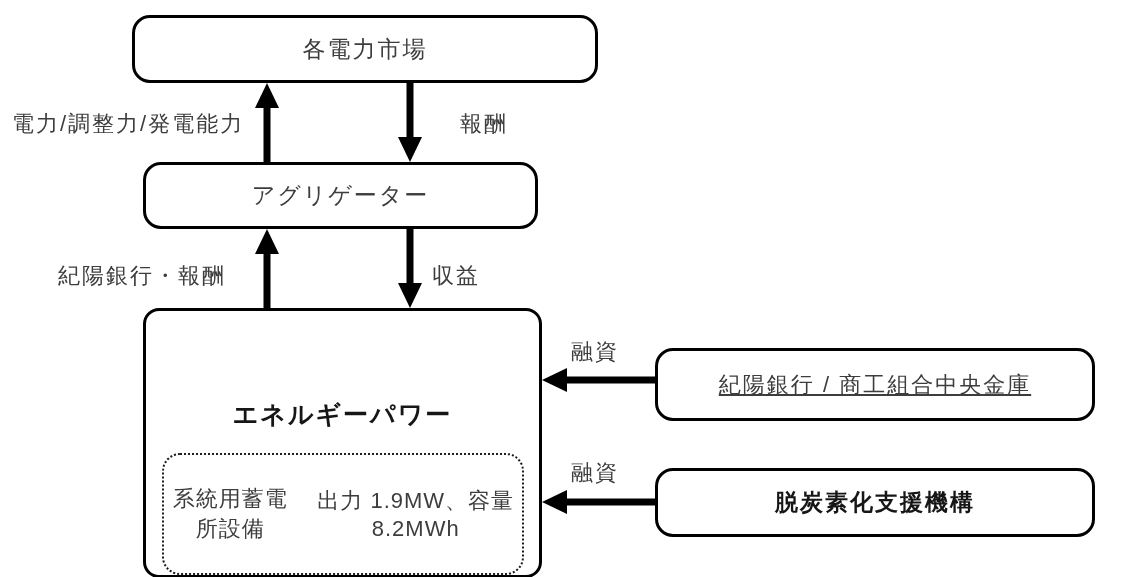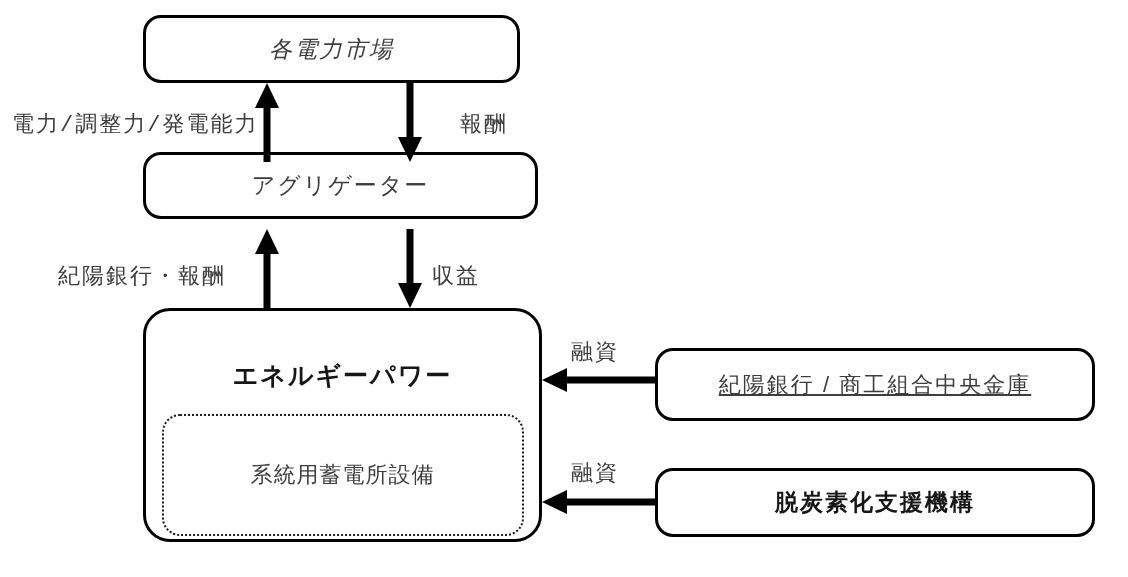--- a/index.html
+++ b/index.html
@@ -24,25 +24,25 @@
     display: flex;
     align-items: center;
     justify-content: center;
     color: #3d3d3d;
     font-size: 23px;
     letter-spacing: 2px;
     text-align: center;
   }
   .node.bold { font-weight: bold; color: #161616; }
 
-  #box-market      { left: 143px; top: 15px;  width: 377px; height: 68px; font-style: italic; }
-  #box-aggregator  { left: 143px; top: 152px; width: 395px; height: 67px; }
-  #box-energy      { left: 143px; top: 308px; width: 399px; height: 234px;
-                     border-radius: 27px; flex-direction: column;
-                     justify-content: center; align-items: center; }
+  #box-market      { left: 132px; top: 15px;  width: 466px; height: 68px; }
+  #box-aggregator  { left: 143px; top: 162px; width: 395px; height: 67px; }
+  #box-energy      { left: 143px; top: 308px; width: 399px; height: 270px;
+                     border-radius: 16px; flex-direction: column;
+                     justify-content: flex-end; align-items: center; }
   #box-banks       { left: 655px; top: 348px; width: 440px; height: 73px; font-size: 22px; text-decoration: underline; }
   #box-decarb      { left: 655px; top: 468px; width: 440px; height: 69px; font-size: 23px; }
 
   .energy-title {
     margin-top: 44px;
     font-size: 25px;
     font-weight: bold;
     color: #161616;
     letter-spacing: 2px;
   }
@@ -63,21 +63,21 @@
     letter-spacing: 1px;
   }
 
   .edge-label {
     position: absolute;
     color: #3d3d3d;
     font-size: 22px;
     letter-spacing: 2px;
     white-space: nowrap;
   }
-  #label-supply    { left: 12px;  top: 109px; font-family: Liberation Mono, monospace; }
+  #label-supply    { left: 12px;  top: 109px; }
   #label-reward    { left: 460px; top: 109px; }
   #label-operation { left: 58px;  top: 261px; }
   #label-revenue   { left: 432px; top: 261px; }
   #label-loan-banks  { left: 571px; top: 337px; }
   #label-loan-decarb { left: 571px; top: 458px; }
 
   
   .v-arrow { position: absolute; width: 24px; }
   .v-arrow .shaft {
     position: absolute; left: 50%; transform: translateX(-50%);
@@ -127,20 +127,21 @@
   </div>
 
   <div class="node" id="box-aggregator">
     <span>アグリゲーター</span>
   </div>
 
   <div class="node" id="box-energy">
     <div class="energy-title">エネルギーパワー</div>
     <div class="facility">
       <div>系統用蓄電所設備</div>
+      <div>出力 1.9MW、容量 8.2MWh</div>
     </div>
   </div>
 
   <div class="node" id="box-banks">
     <span>紀陽銀行 / 商工組合中央金庫</span>
   </div>
 
   <div class="node bold" id="box-decarb">
     <span>脱炭素化支援機構</span>
   </div>

